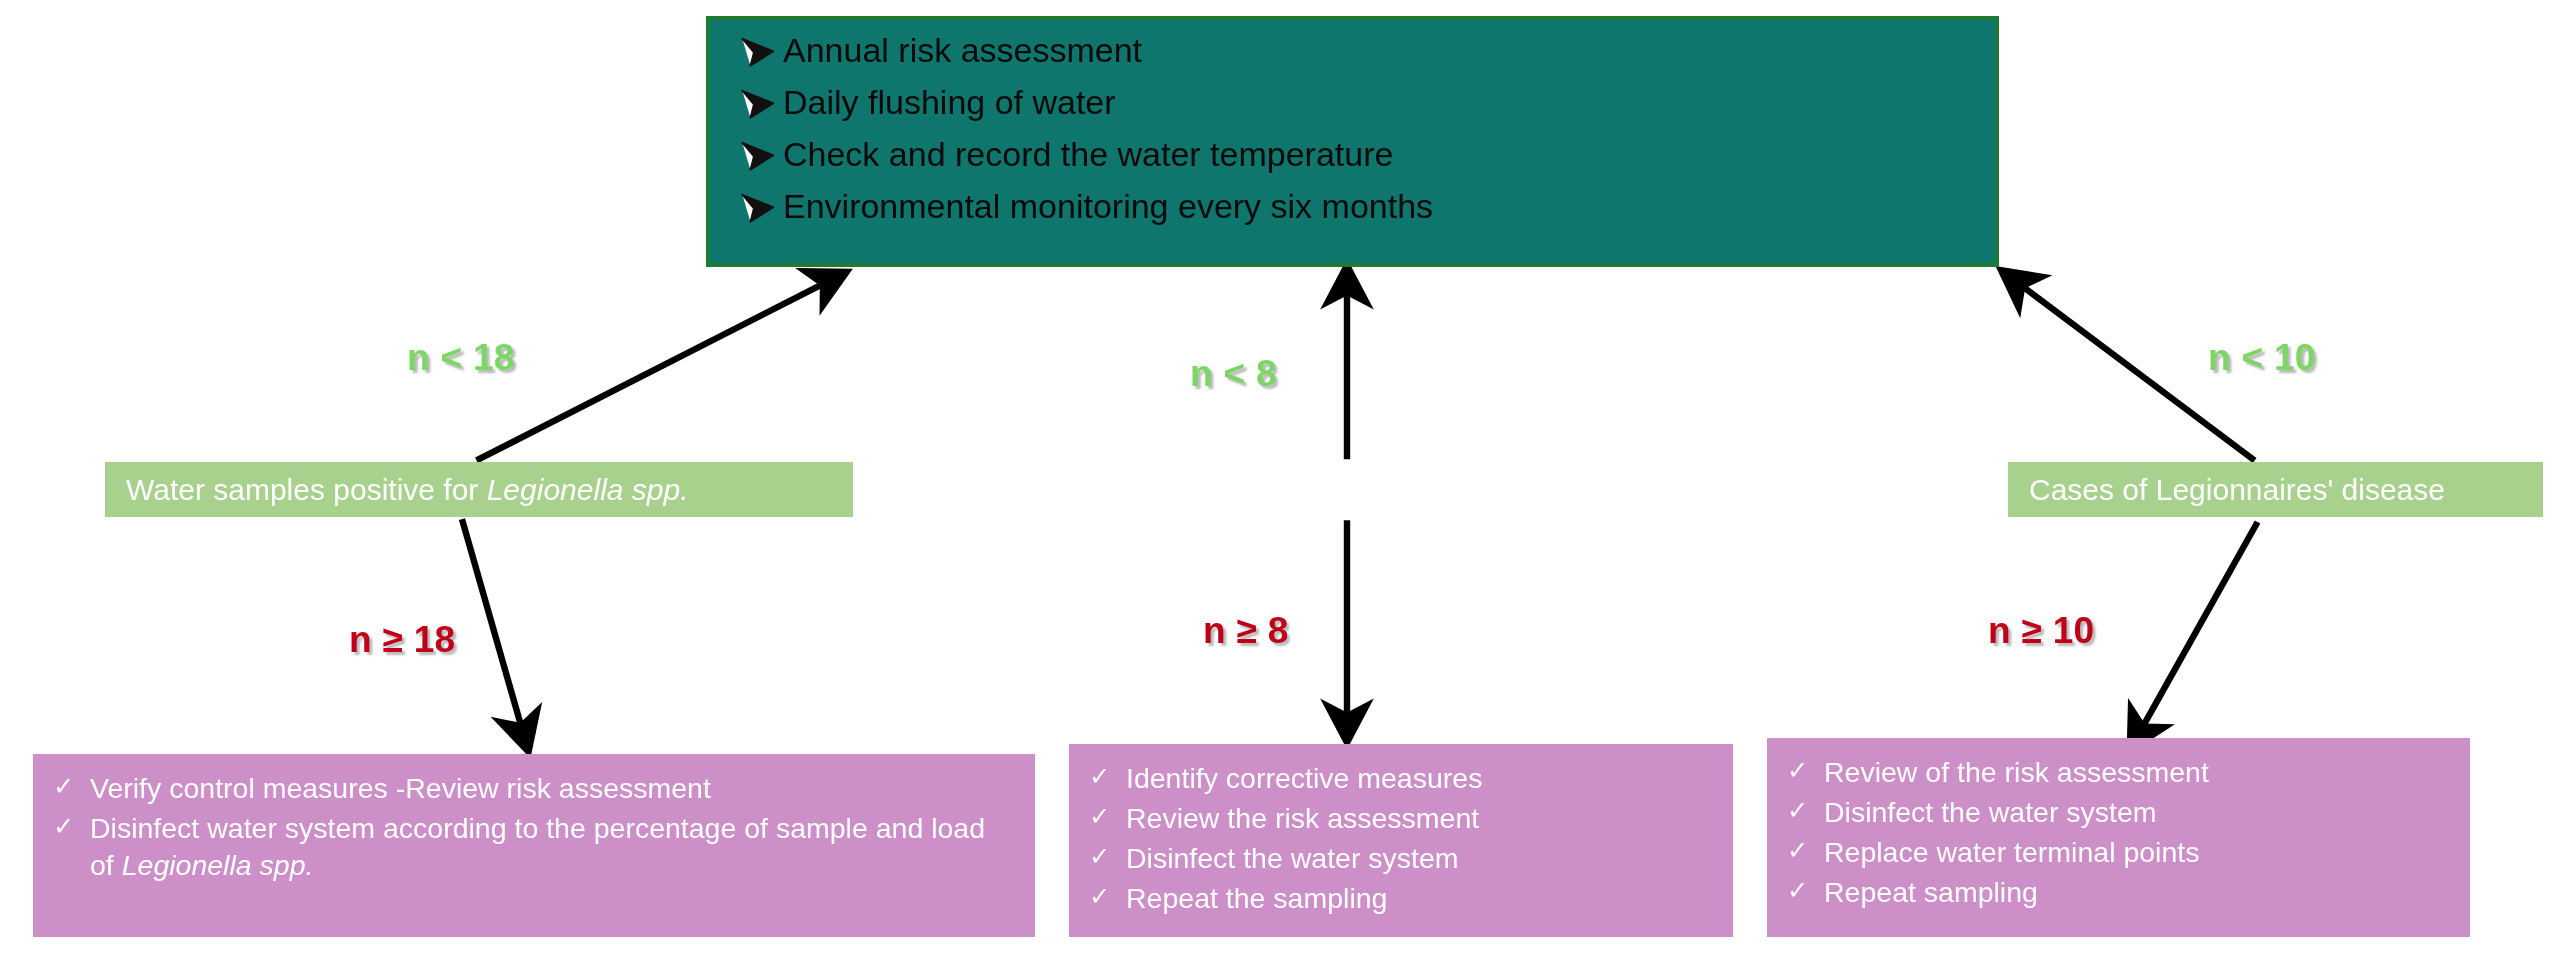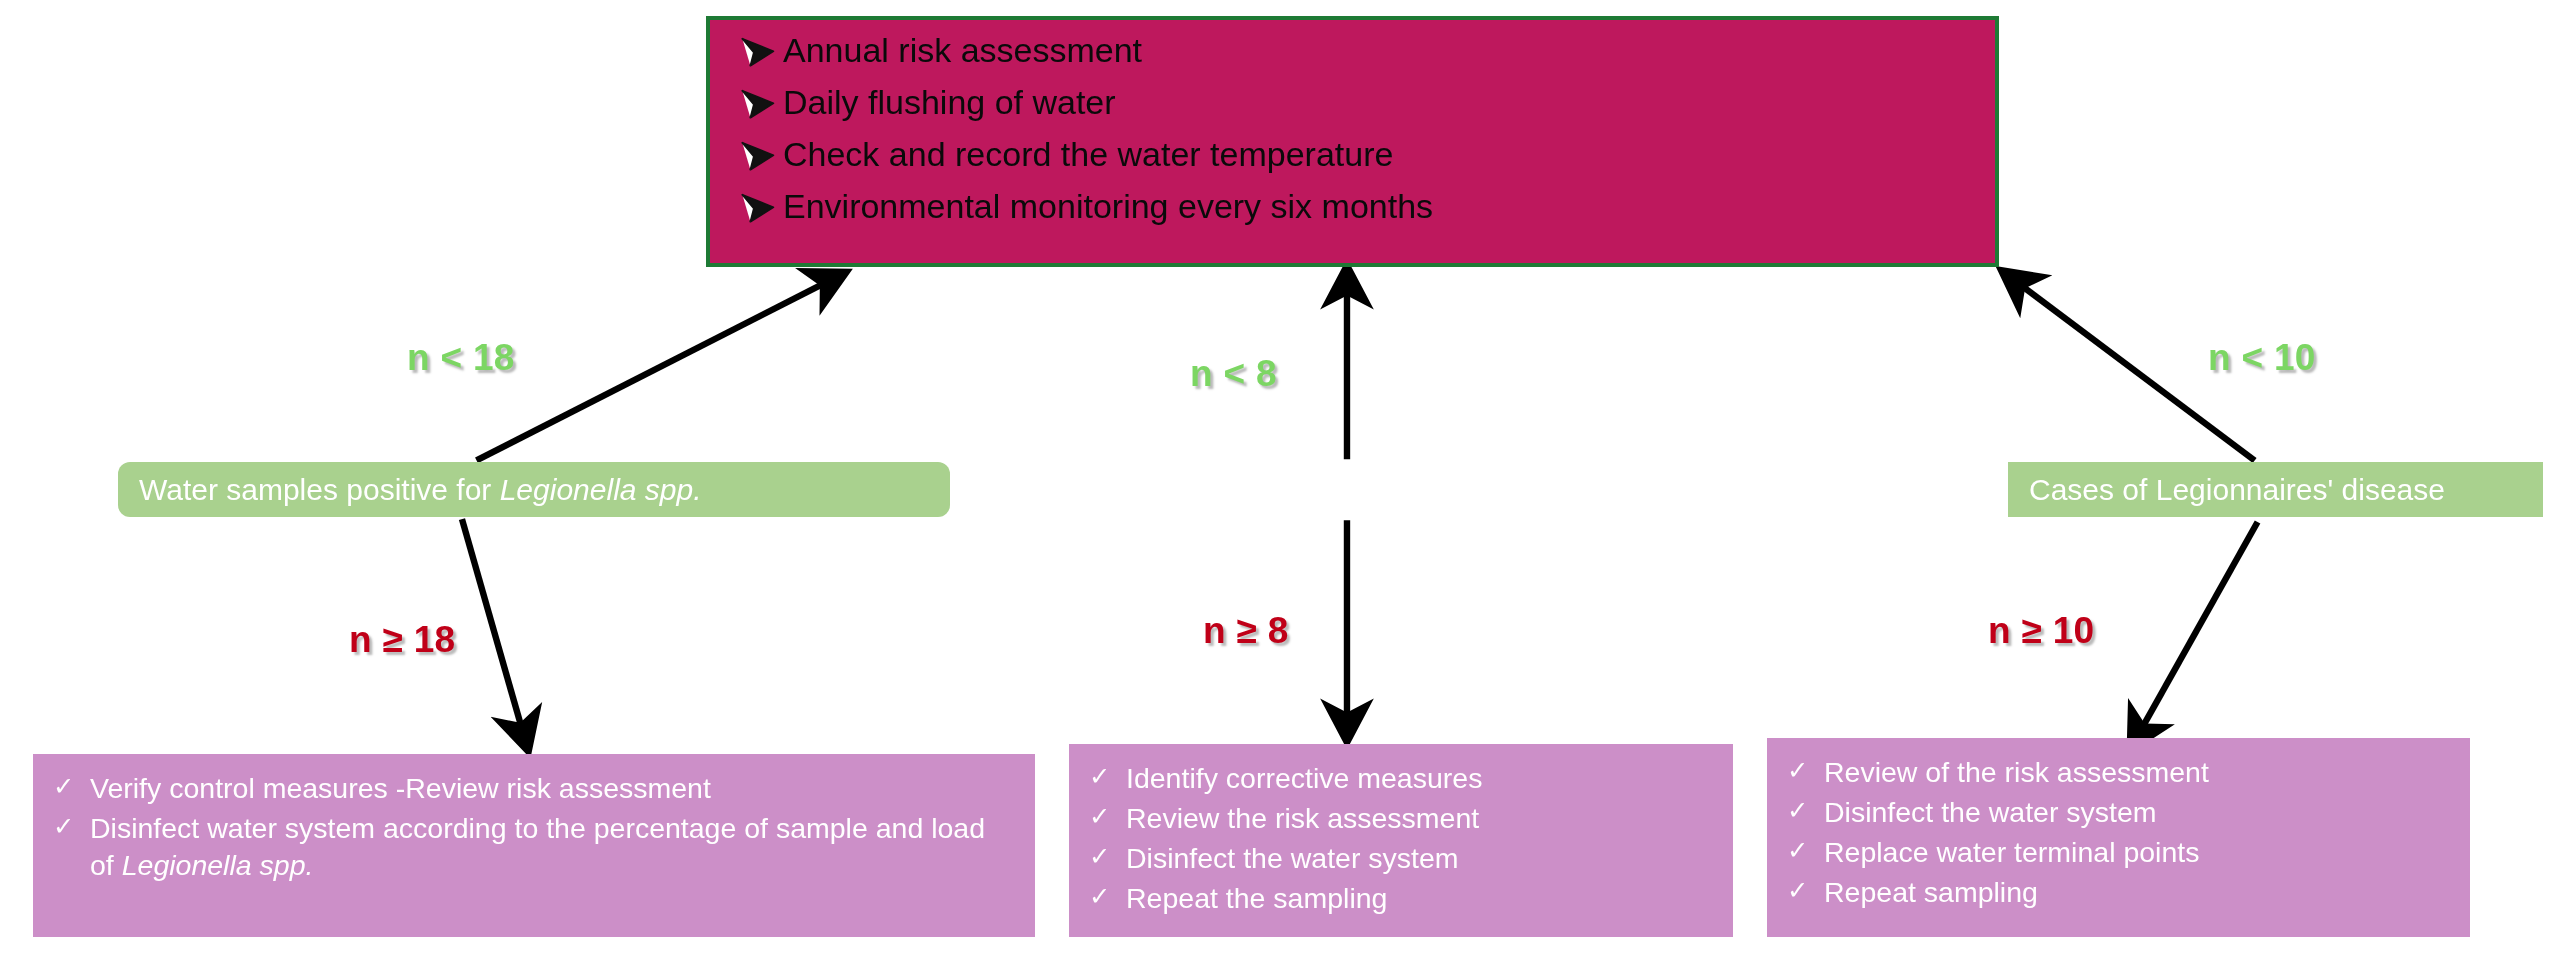--- a/index.html
+++ b/index.html
@@ -7,38 +7,38 @@
     width:2576px;height:979px;position:relative;overflow:hidden;
     font-family:"Liberation Sans","DejaVu Sans",sans-serif;
     -webkit-font-smoothing:antialiased;
   }
   .stage{position:absolute;inset:0;}
   svg.arrows{position:absolute;left:0;top:0;width:2576px;height:979px;pointer-events:none;}
 
   
   #top-box{
     position:absolute;left:706px;top:16.3px;width:1293px;height:251px;
-    background:#be185d;border:4.1px solid #1E7A35;box-sizing:border-box;
+    background:#0f766e;border:4.1px solid #1E7A35;box-sizing:border-box;
     padding:12.8px 0 0 30px;
   }
   .tb-row{display:flex;align-items:flex-start;height:52px;}
   .tb-bullet{
     width:43px;flex:0 0 43px;font-size:33px;line-height:1;color:#111;
     position:relative;top:3.5px;text-align:left;
   }
   .tb-bullet svg{display:block;}
   .tb-text{font-size:34px;line-height:1.0;color:#0a0a0a;white-space:nowrap;}
 
   
   .green-box{
     position:absolute;background:#A9D18E;color:#ffffff;
     display:flex;align-items:center;box-sizing:border-box;
     font-size:30px;white-space:nowrap;padding-left:21px;
   }
-  #green-left  {left:118px; top:462px; width:832px;height:55px;border-radius:12px;}
+  #green-left  {left:105px; top:462px; width:748px;height:55px;}
   #green-mid   {left:889px;top:462px; width:1081px;height:55px;}
   #green-right {left:2008px;top:462px; width:535px; height:55px;}
   .green-box em{font-style:italic;}
 
   
   .purple-box{
     position:absolute;background:#CC8FC8;color:#ffffff;box-sizing:border-box;
     padding:16.3px 12.8px 15px 20px;
   }
   #purple-left {left:33px;  top:754px;width:1002px;height:183px;}

